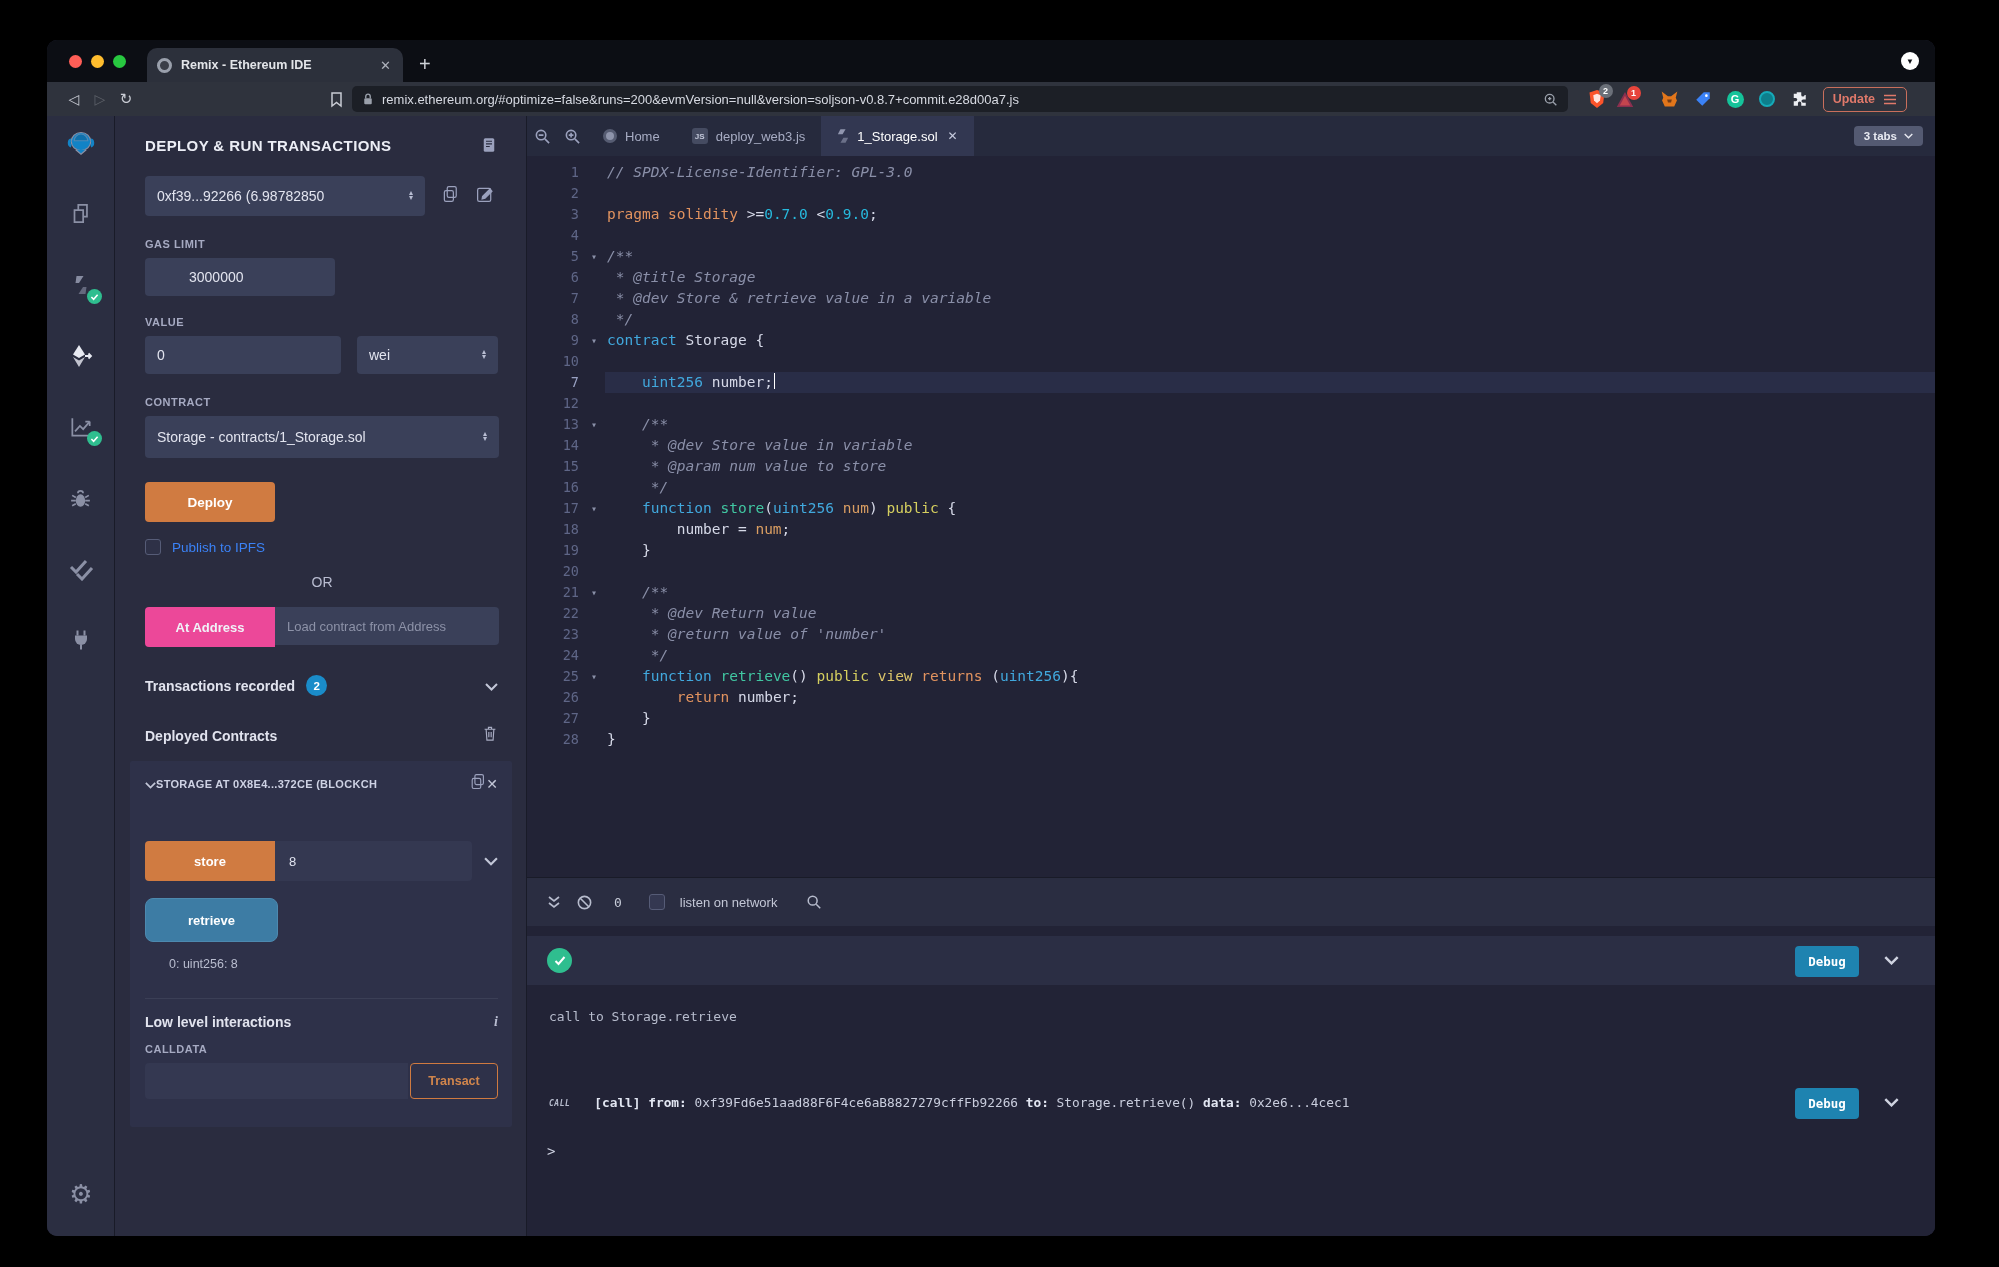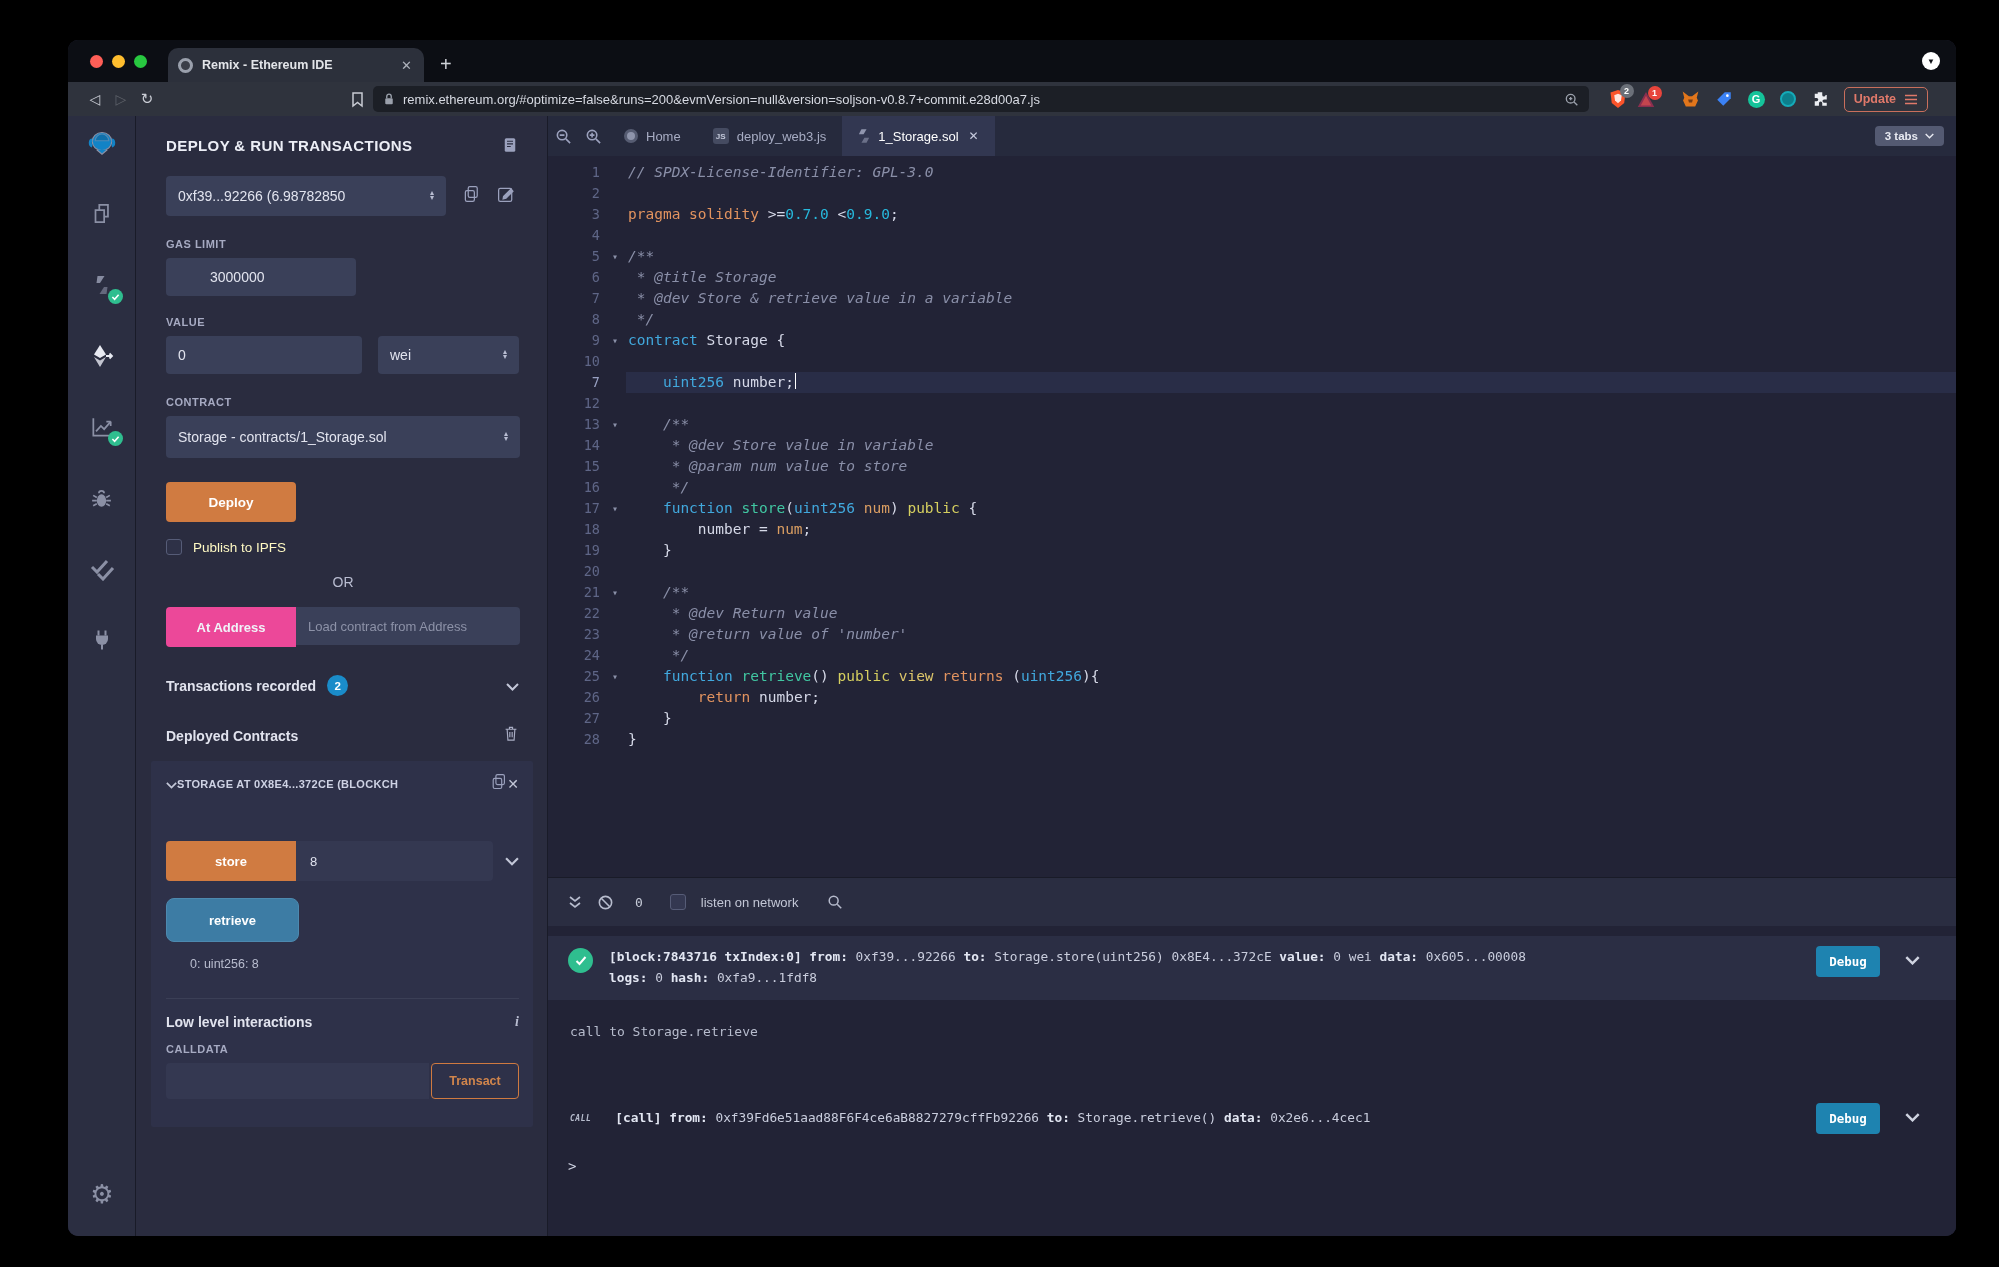--- a/index.html
+++ b/index.html
@@ -1,18 +1,18 @@
 <!DOCTYPE html>
 <html><head>
 <meta charset="utf-8">
 <style>
   * { margin:0; padding:0; box-sizing:border-box; }
   html,body { width:1999px; height:1267px; background:#000; overflow:hidden;
     font-family:"Liberation Sans", sans-serif; -webkit-font-smoothing:antialiased; }
-  .window { position:absolute; left:68px; top:40px; width:1888px; height:1196px;
+  .window { position:absolute; left:47px; top:40px; width:1888px; height:1196px;
     border-radius:10px; background:#222336; overflow:hidden; display:flex; flex-direction:column; }
 
   
   .tabstrip { height:42px; background:#0c0e14; display:flex; align-items:flex-end; position:relative; flex:none; }
   .traffic { position:absolute; left:22px; top:15px; display:flex; gap:9px; }
   .traffic i { width:13px; height:13px; border-radius:50%; display:block; }
   .t-red{background:#ff5e57}.t-yel{background:#ffbd2e}.t-grn{background:#28c840}
   .btab { margin-left:100px; width:256px; height:34px; background:#2c303b; border-radius:10px 10px 0 0;
     display:flex; align-items:center; padding:0 10px; gap:9px; }
   .favicon { width:15px; height:15px; border-radius:50%; background:#3a3e48; border:3px solid #9aa0ac; flex:none; }
@@ -71,21 +71,21 @@
   .icbtn svg { stroke:#9ba1bd; fill:none; stroke-width:1.5; }
   .gas-inp { margin-top:8px; width:190px;padding-left:44px; }
   .val-row { margin-top:8px; display:flex; gap:16px; }
   .val-inp { width:196px; }
   .sel-wei { width:142px; }
   .sel-contract { margin-top:8px; width:354px; height:42px; }
   .deploybtn { margin-top:24px; width:130px; height:40px; background:#d07b41; border:none; border-radius:4px;
     color:#fff; font-size:13.5px; font-weight:700; font-family:"Liberation Sans",sans-serif; }
   .pubrow { margin-top:17px; display:flex; align-items:center; gap:11px; }
   .cbx { width:16px; height:16px; border:1px solid #565c77; border-radius:3px; background:#2e3147; }
-  .pub-lab { font-size:13.5px; color:#fef9c3;text-align:right; }
+  .pub-lab { font-size:13.5px; color:#3b82f6;text-align:right; }
   .or { margin-top:19px; width:354px; text-align:center; font-size:14px; color:#b9bdd1; }
   .atrow { margin-top:17px; display:flex; width:354px; }
   .atbtn { width:130px; height:40px; background:#ec4899; border:none; border-radius:4px 0 0 4px; color:#f0f3f8;
     font-size:13px; font-weight:600; font-family:"Liberation Sans",sans-serif; }
   .atinp { flex:1; border-radius:0 4px 4px 0; font-size:13px; }
   .atinp::placeholder { color:#8d92a8; }
   .txrow { margin-top:28px; display:flex; align-items:center; gap:11px; }
   .sec-head { font-size:14px; font-weight:700; color:#e1e3ee; }
   .countbadge { width:21px; height:21px; border-radius:50%; background:#1a8cc9; color:#fff; font-size:11.5px;
     font-weight:700; display:flex; align-items:center; justify-content:center; }
@@ -541,21 +541,20 @@
               <path d="M11.5 11.5L16 16"></path>
             </svg>
         </div>
 
         <div class="entry lit" id="entry-0">
           <span class="okic">
             <svg width="12" height="10" viewBox="0 0 12 10">
                 <path d="M1.5 5l3 3 6-7" stroke="#fff" stroke-width="2" fill="none"></path>
               </svg>
           </span>
-          <span class="etext"><b>[block:7843716 txIndex:0]</b> <b> from:</b> 0xf39...92266<b> to:</b> Storage.store(uint256) 0x8E4...372cE<b> value:</b> 0 wei<b> data:</b> 0x605...00008<br><b>logs:</b> 0<b> hash:</b> 0xfa9...1fdf8</span>
           <button class="debugbtn">Debug</button>
           <span class="entrychev"><svg width="15" height="9" viewBox="0 0 13 8">
                 <path d="M1 1l5.5 5.5L12 1"></path>
               </svg></span>
         </div>
 
         <div class="callline">call to Storage.retrieve</div>
 
         <div class="entry entry2" id="entry-1">
           <span class="callbadge">CALL</span>

